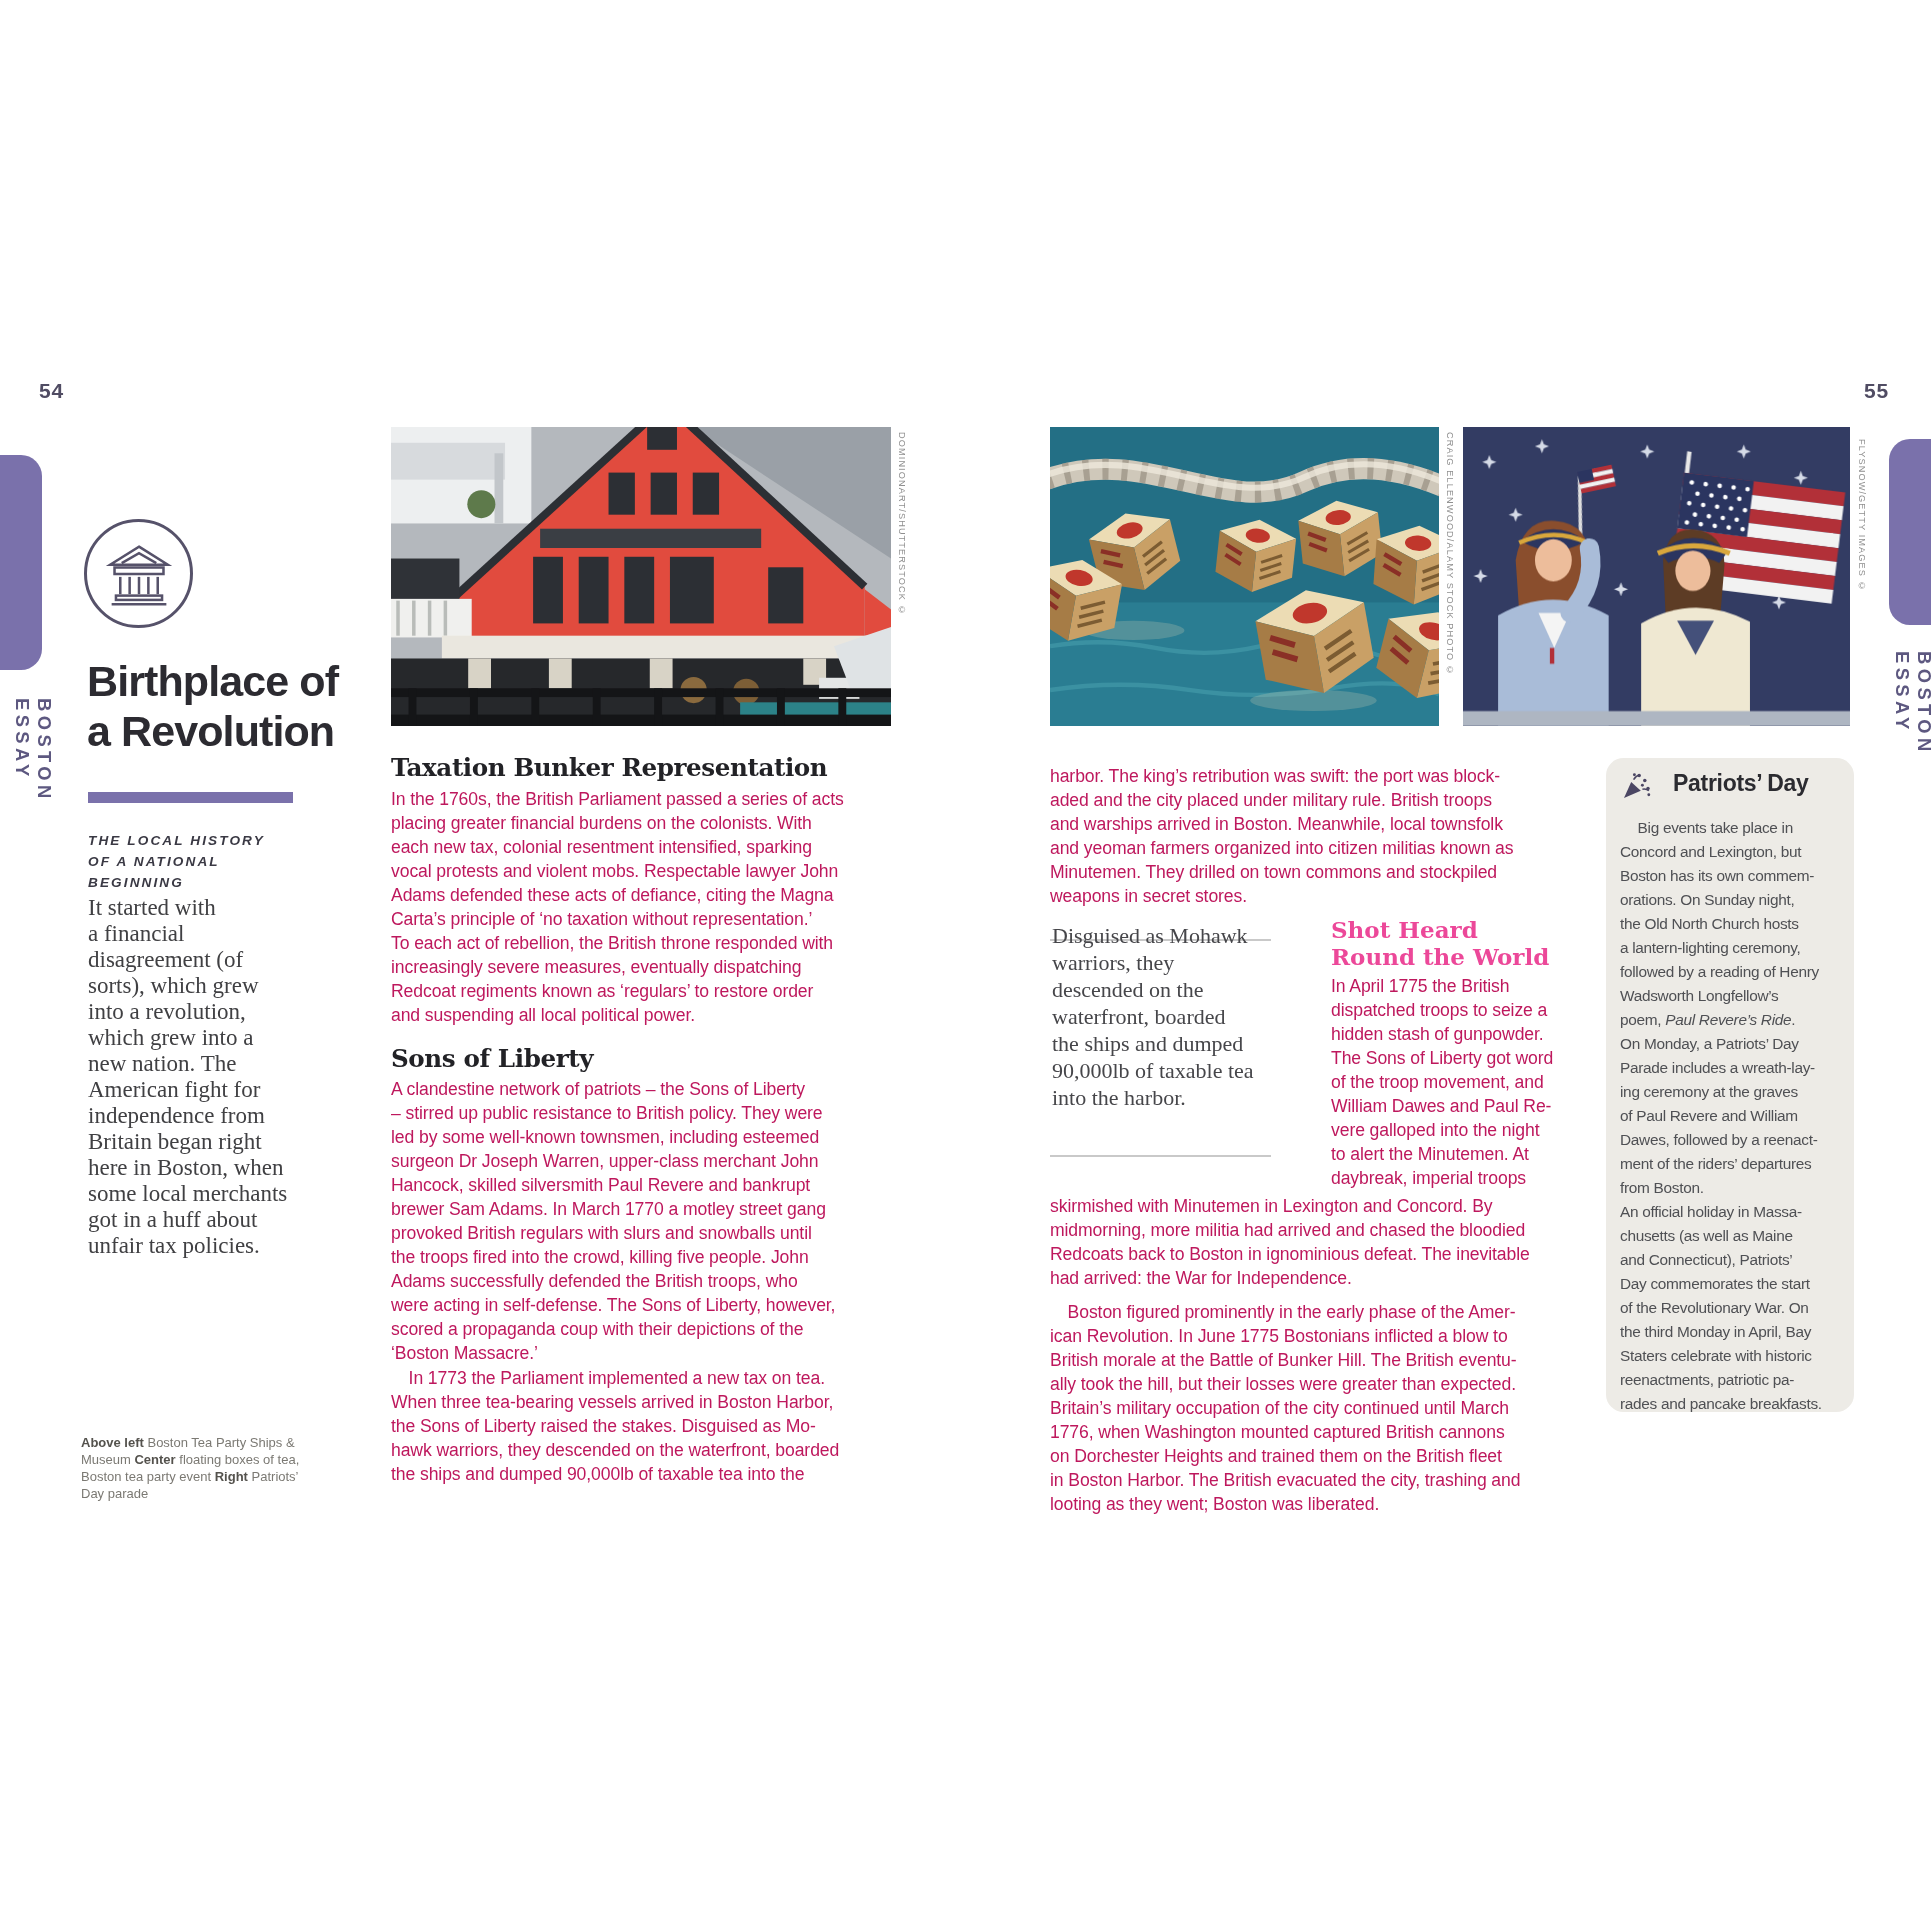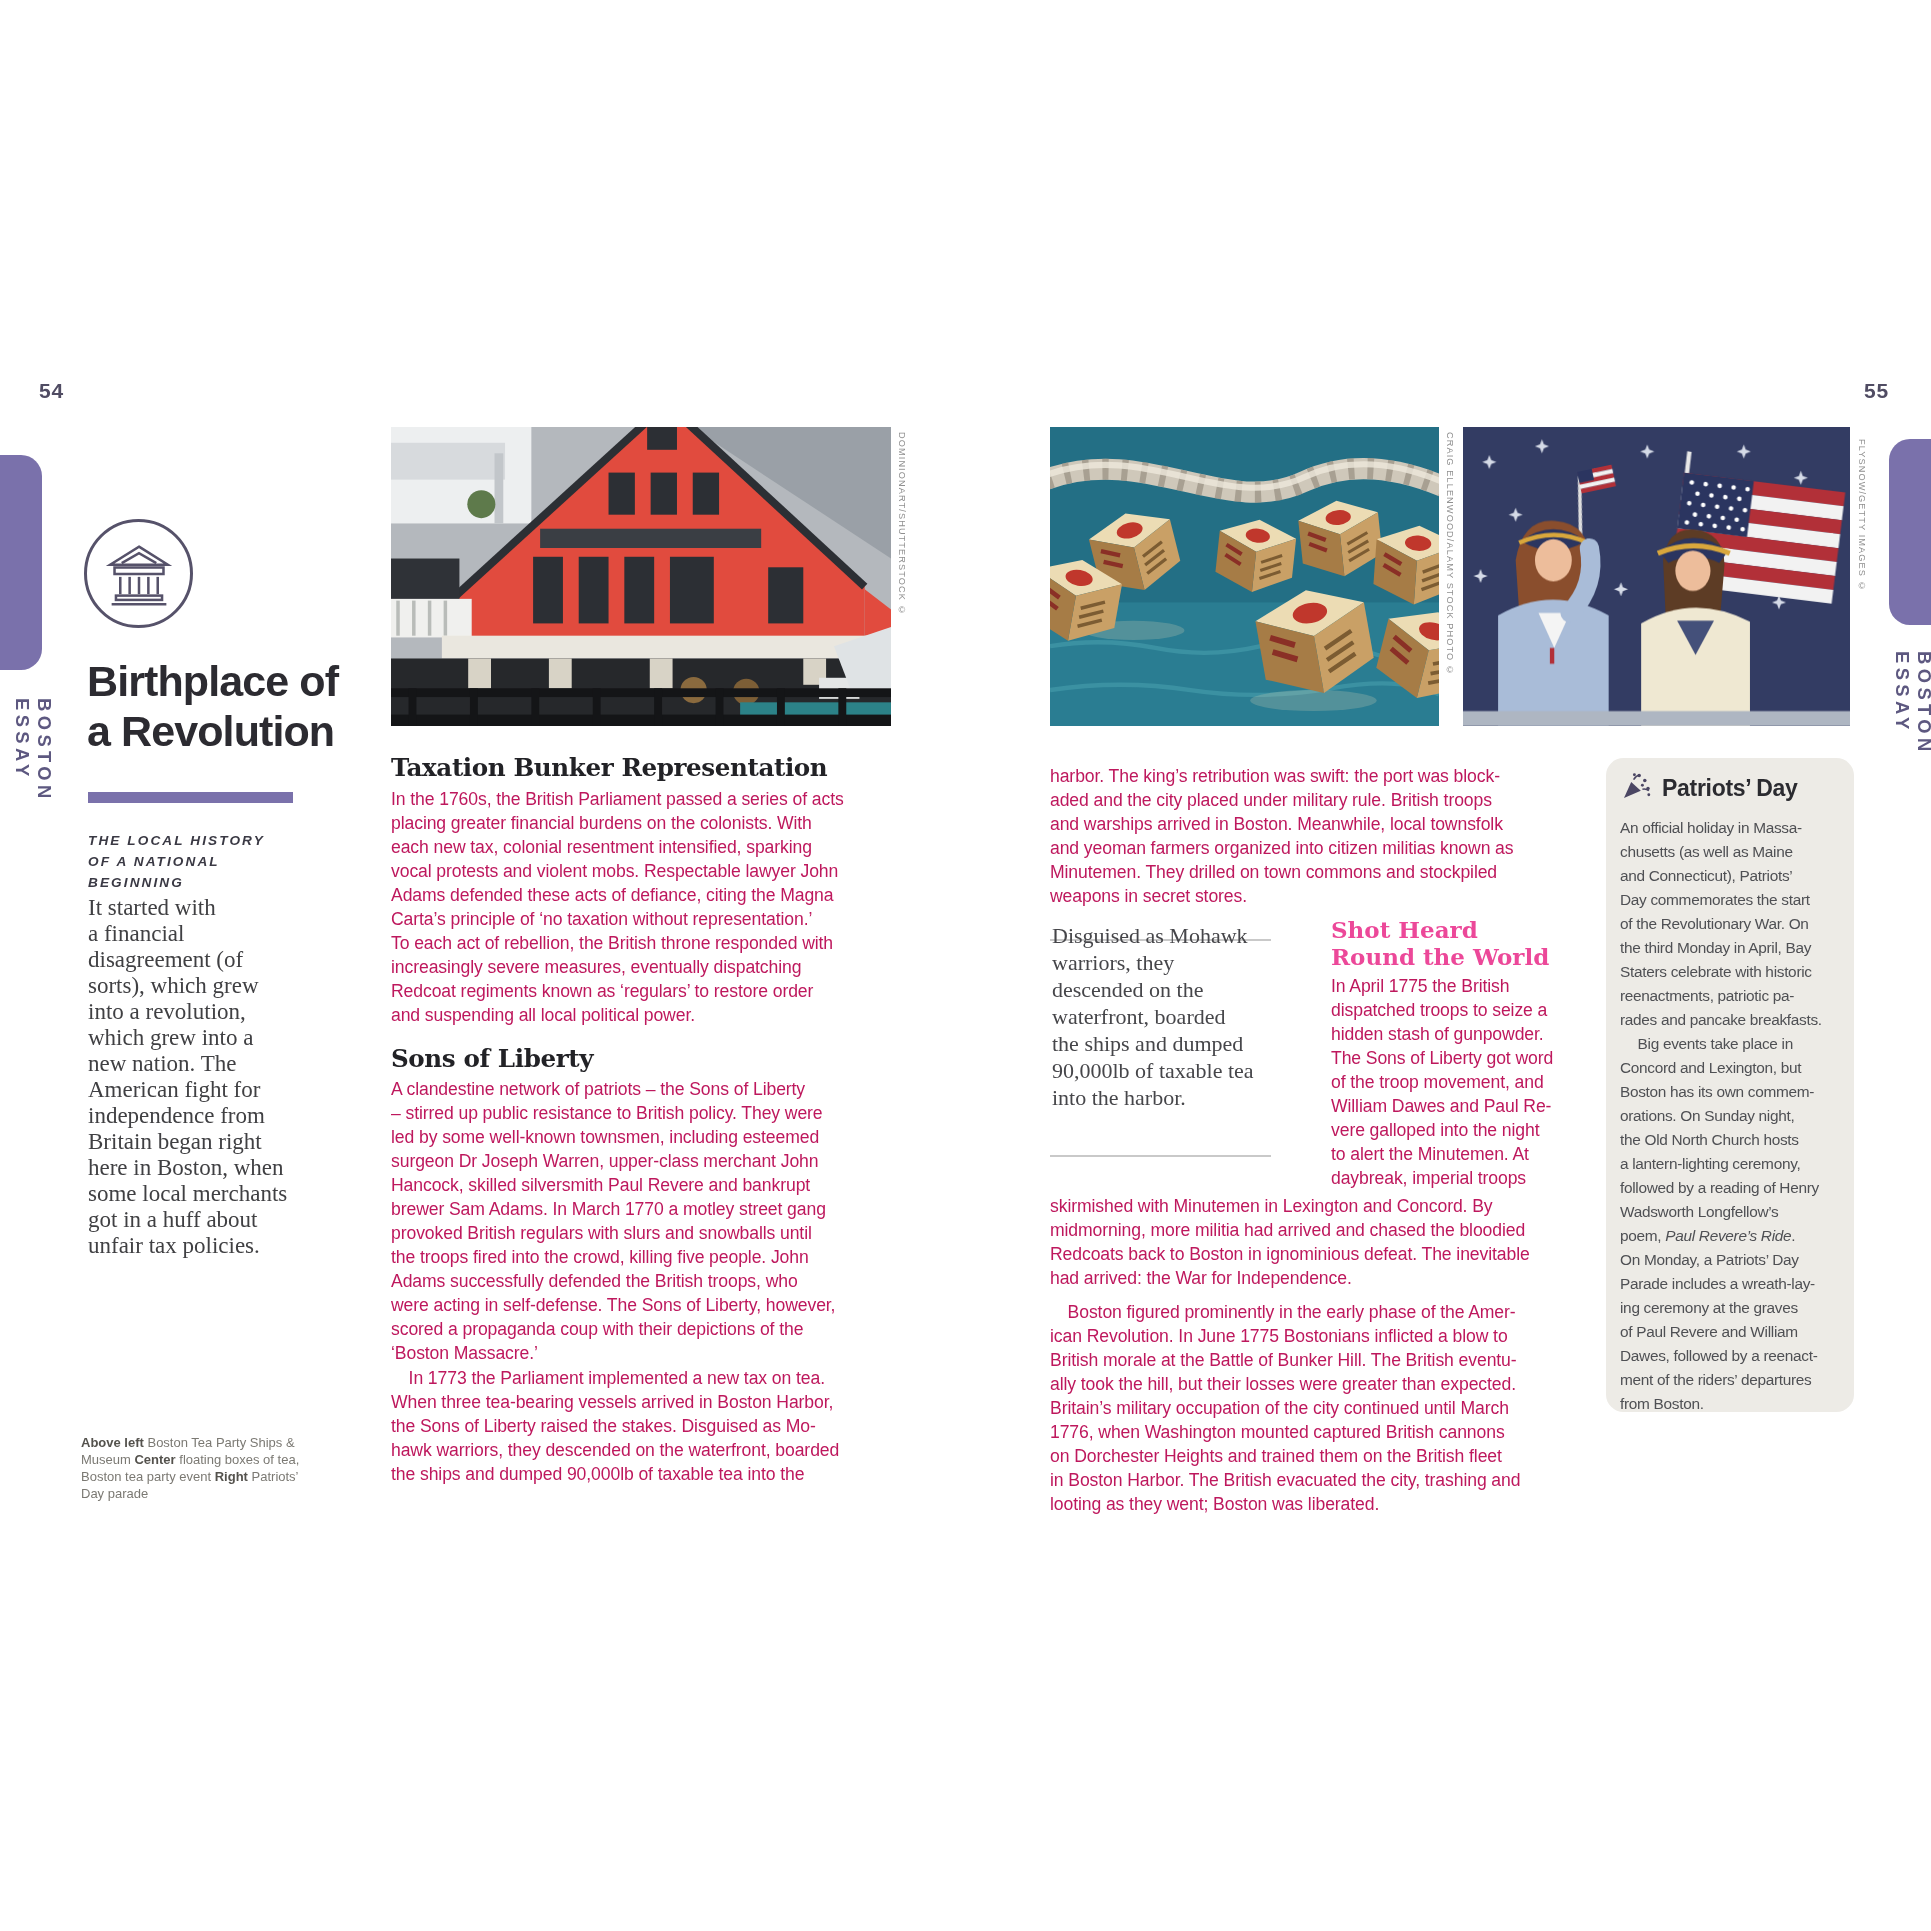--- a/index.html
+++ b/index.html
@@ -55,21 +55,21 @@
   }
   .qrule{background:#c9c9c9;height:1.8px;}
   .shoth{
     font-family:"DejaVu Serif","Liberation Serif",serif;font-weight:bold;
     font-size:23px;line-height:27px;color:#ec4899;
   }
   .sidebar{
     background:var(--sidebar-bg,#edebe6);border-radius:17.6px;box-sizing:border-box;
     padding:12.3px 14px;
   }
-  .sb-head{display:flex;align-items:flex-end;gap:10px;margin-bottom:14px;}
+  .sb-head{display:flex;align-items:flex-start;gap:21px;margin-bottom:14px;}
   .sbtitle{font-size:23px;font-weight:bold;color:#2b2b30;letter-spacing:-0.3px;}
   .sbbody{font-size:15.4px;line-height:24px;color:#4f5054;letter-spacing:-0.3px;}
   .photo{overflow:hidden;background:#d8d8d8;}
   .photo svg{display:block;width:100%;height:100%;}
 </style>
 </head>
 <body>
 
 <div class="abs pagenum" style="left:39px;top:379px;">54</div>
 
@@ -406,39 +406,39 @@
         <circle cx="18" cy="6" r="1.8"></circle>
           <circle cx="36" cy="31" r="1.8"></circle>
       </g>
       <g stroke="#4b4663" stroke-width="2" fill="none">
         <path d="M17,12 q3,-5 8,-6"></path>
         <path d="M28,24 q5,-1 8,2"></path>
       </g>
     </svg>
     <span class="sbtitle">Patriots’ Day</span>
   </div>
-  <p class="sbbody preline" style="margin-bottom:0;">An official holiday in Massa-
-chusetts (as well as Maine
-and Connecticut), Patriots’
-Day commemorates the start
-of the Revolutionary War. On
-the third Monday in April, Bay
-Staters celebrate with historic
-reenactments, patriotic pa-
-rades and pancake breakfasts.</p>
   <p class="sbbody preline indent"><span>Big events take place in
 Concord and Lexington, but
 Boston has its own commem-
 orations. On Sunday night,
 the Old North Church hosts
 a lantern-lighting ceremony,
 followed by a reading of Henry
 Wadsworth Longfellow’s
 poem, </span><i>Paul Revere’s Ride</i><span>.
 On Monday, a Patriots’ Day
 Parade includes a wreath-lay-
 ing ceremony at the graves
 of Paul Revere and William
 Dawes, followed by a reenact-
 ment of the riders’ departures
 from Boston.</span></p>
+  <p class="sbbody preline" style="margin-bottom:0;">An official holiday in Massa-
+chusetts (as well as Maine
+and Connecticut), Patriots’
+Day commemorates the start
+of the Revolutionary War. On
+the third Monday in April, Bay
+Staters celebrate with historic
+reenactments, patriotic pa-
+rades and pancake breakfasts.</p>
 </div>
 
 
 </body></html>

